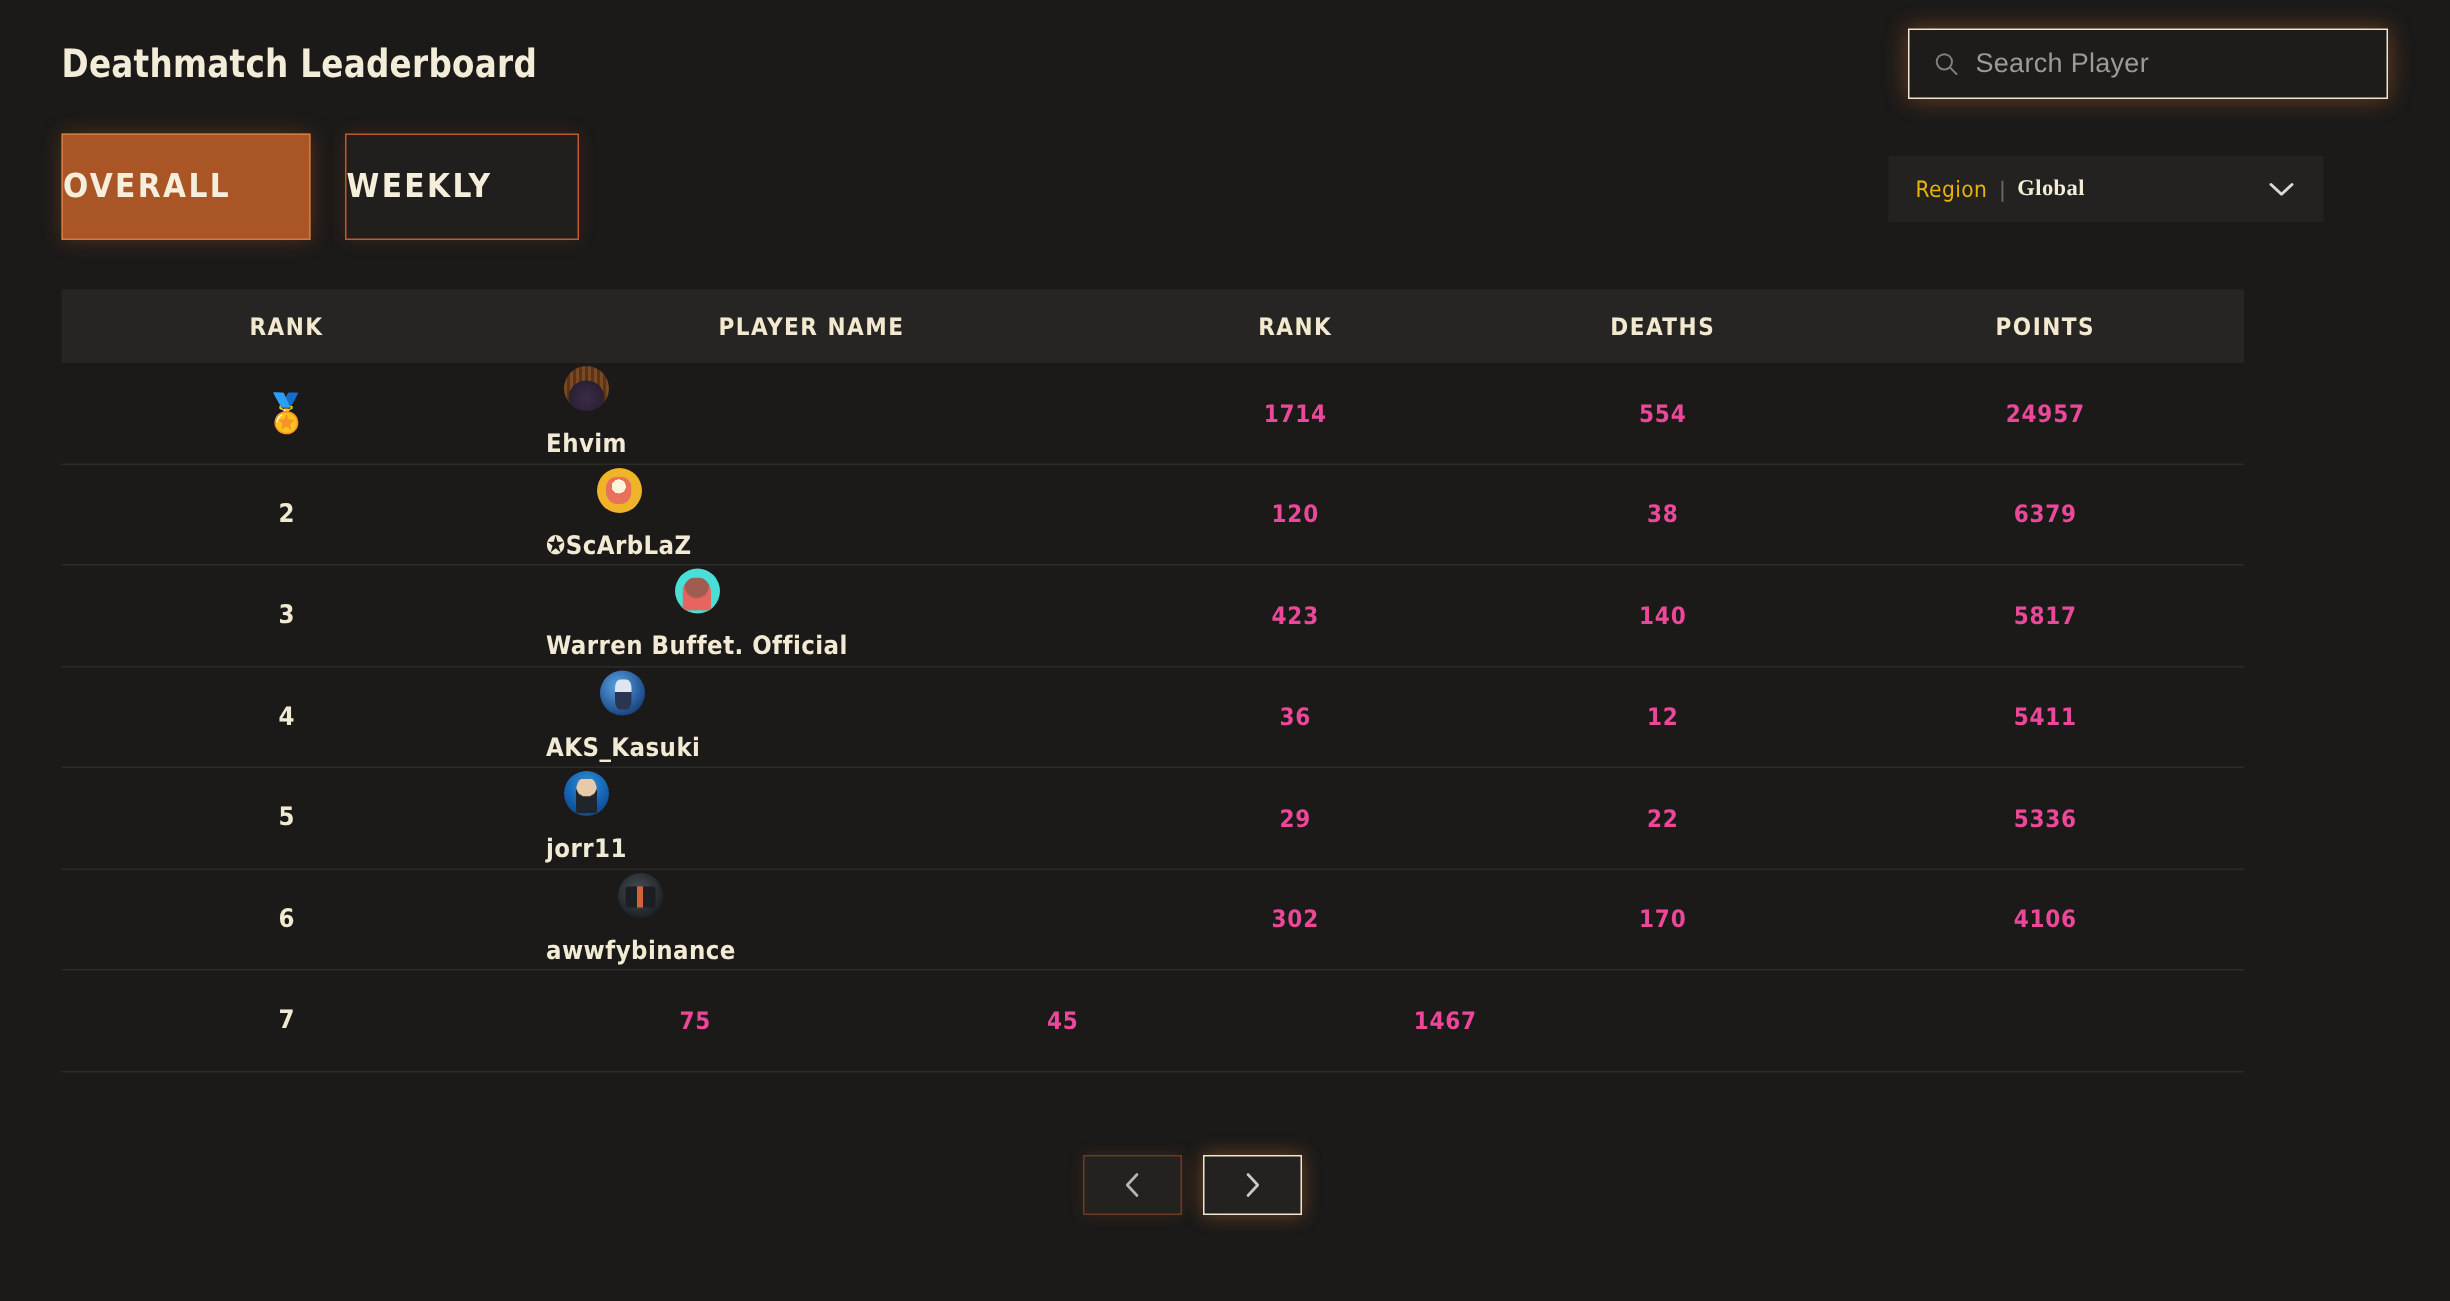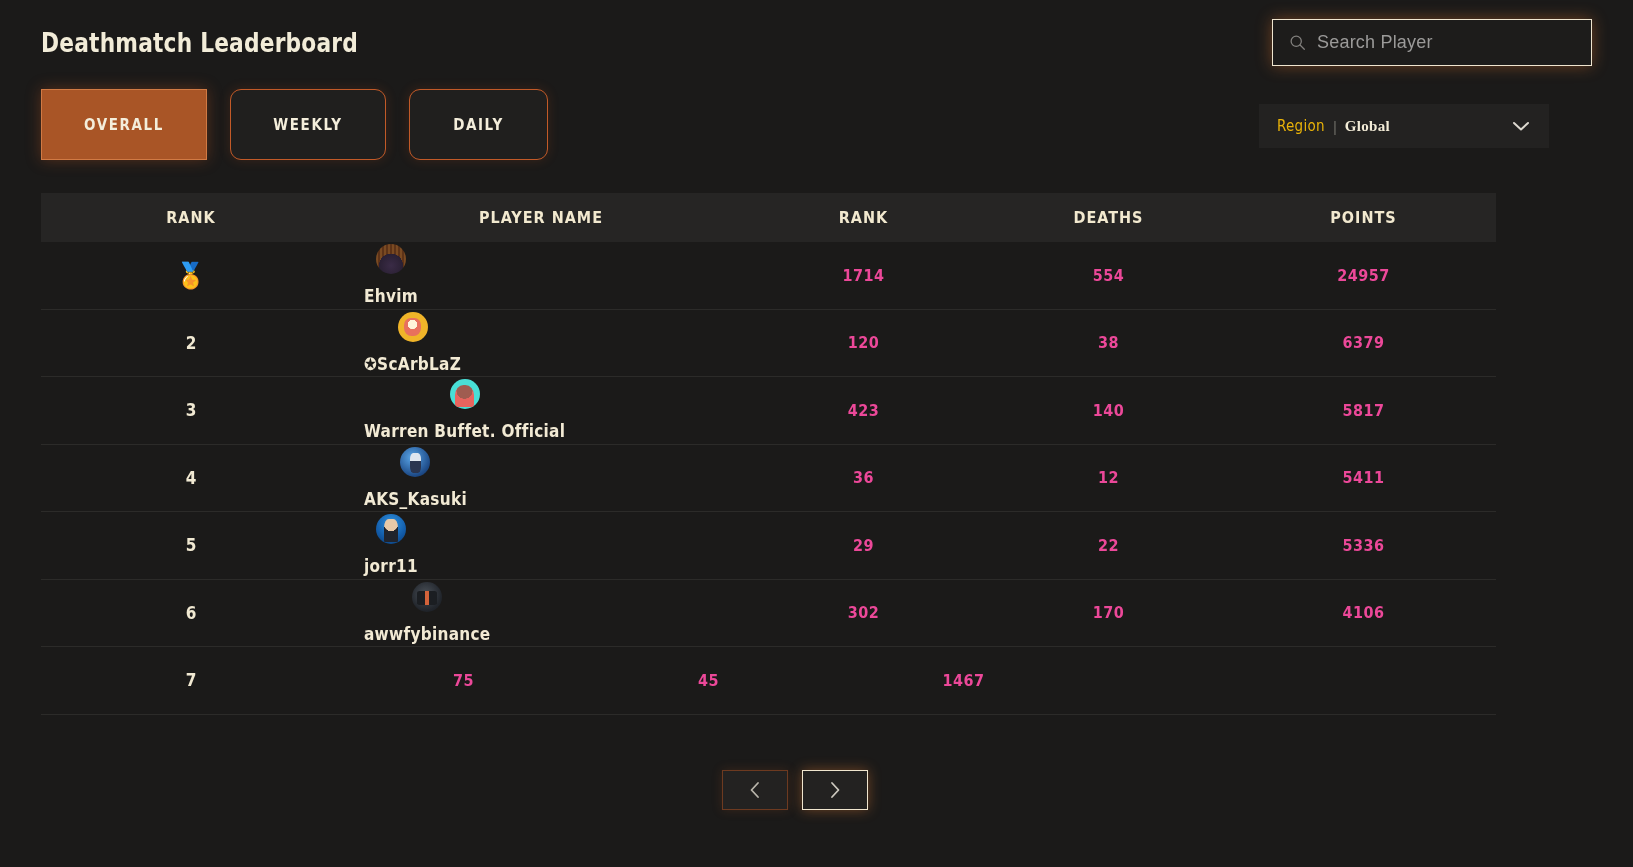--- a/index.html
+++ b/index.html
@@ -47,25 +47,25 @@
     left:41px;
     top:89px;
     display:flex;
     gap:23px;
   }
 
   .tab {
     height:71px;
     display:flex;
     align-items:center;
-    justify-content:center;
+    justify-content:flex-start;
     border:1px solid #c25a28;
     background:#201f1e;
     color:#f4eedb;
-    font-size:15px;
+    font-size:22px;
     font-weight:700;
     letter-spacing:1.6px;
     font-family:"DejaVu Sans Condensed","Liberation Sans", sans-serif;
     cursor:pointer;
     position:relative;
   }
   .tab.w-overall { width:166px; }
   .tab.w-weekly  { width:156px; }
   .tab.w-daily   { width:139px; }
 
@@ -73,21 +73,20 @@
     background:
       radial-gradient(ellipse 150% 140% at 12% 40%, #c9703c 0%, #ab5526 32%, #803club 60%, #6e3317 78%, #5c2c14 100%);
     background-color:#a95526;
     border-color:#d4seventy;
     border-color:#d17a44;
     box-shadow:0 0 14px rgba(200,90,35,0.35);
   }
 
   .tab:not(.active) {
     box-shadow:0 0 12px rgba(190,80,30,0.20);
-    border-radius:11px;
   }
 
   
   .search-box {
     position:absolute;
     left:1272px;
     top:19px;
     width:320px;
     height:47px;
     border:1px solid #efe5cf;
@@ -301,23 +300,20 @@
 
     <div class="title">Deathmatch Leaderboard</div>
 
     <div class="tabs">
       <div class="tab w-overall active">
         <span>OVERALL</span>
       </div>
       <div class="tab w-weekly">
         <span>WEEKLY</span>
       </div>
-      <div class="tab w-daily">
-        <span>DAILY</span>
-      </div>
     </div>
 
     <div class="search-box">
       <svg class="search-icon" viewBox="0 0 20 20">
         <circle cx="8.5" cy="8.5" r="6" fill="none" stroke="#a9a7a4" stroke-width="1.5"></circle>
         <line x1="13" y1="13" x2="18" y2="18" stroke="#a9a7a4" stroke-width="1.5" stroke-linecap="round"></line>
       </svg>
       <input class="search-input" type="text" placeholder="Search Player" style="">
     </div>
 

